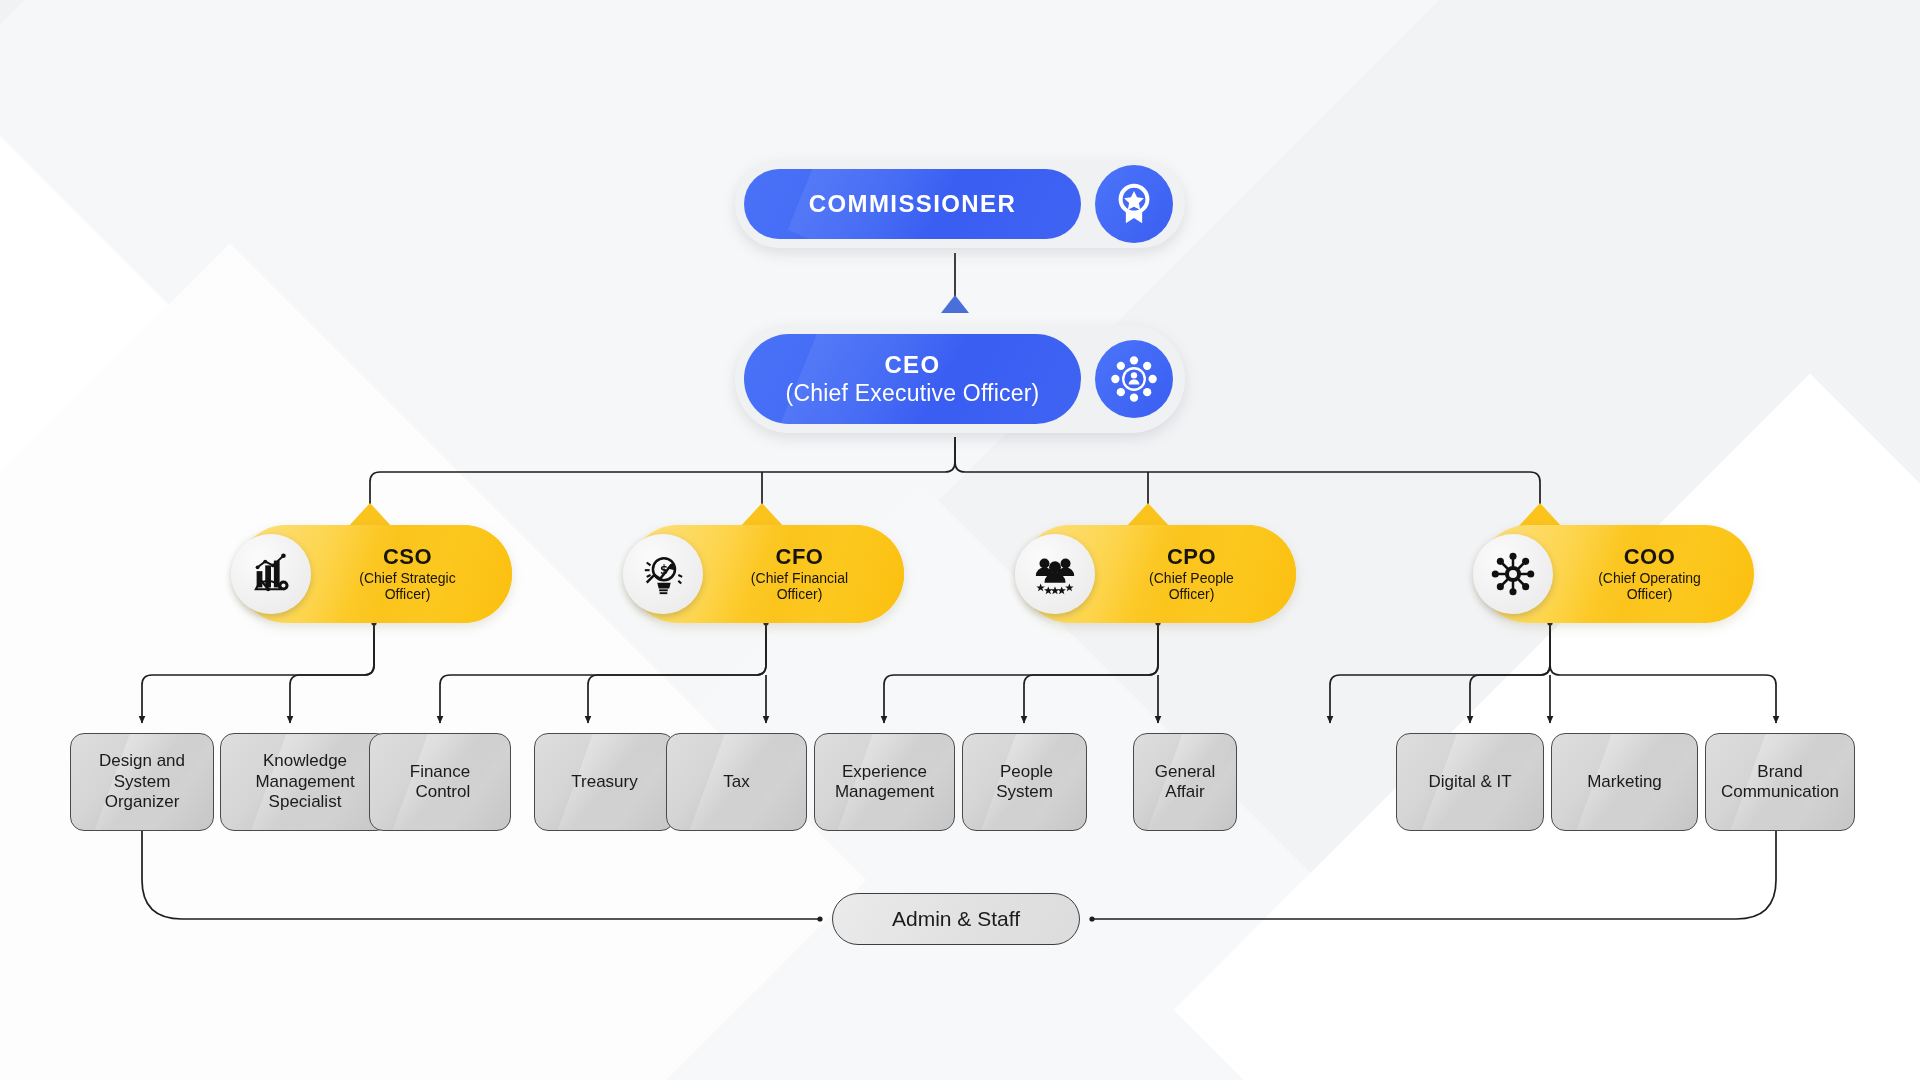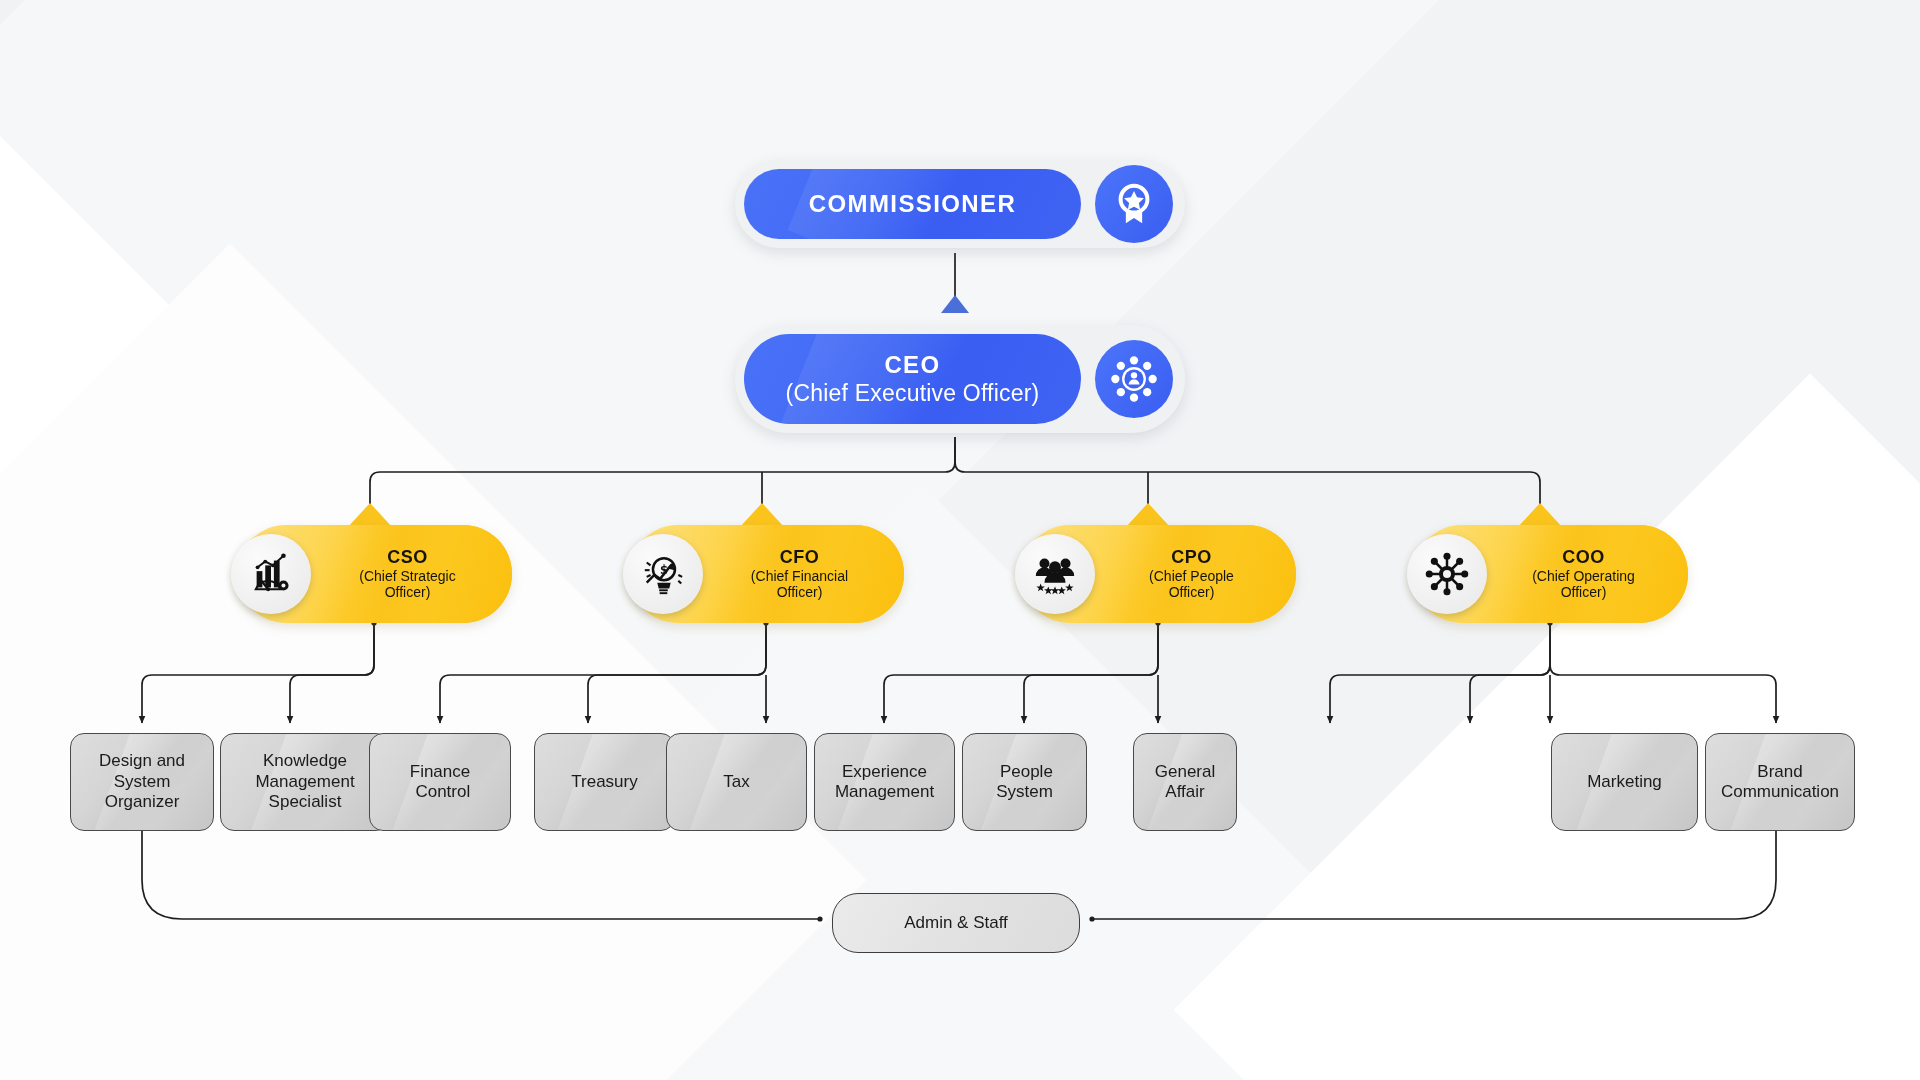--- a/index.html
+++ b/index.html
@@ -92,27 +92,27 @@
     box-shadow:0 3px 7px rgba(110,100,60,.30);
     display:flex; align-items:center; justify-content:center;
     position:relative; z-index:3;
   }
   .clevel .ctext{
     flex:1; display:flex; flex-direction:column;
     align-items:center; justify-content:center;
     color:#17140d; position:relative; z-index:2;
     padding:0 10px 0 2px;
   }
-  .clevel .ct1{ font-size:18px; font-weight:bold; letter-spacing:.5px; line-height:1.06;}
+  .clevel .ct1{ font-size:22px; font-weight:bold; letter-spacing:.5px; line-height:1.06;}
   .clevel .ct2{ font-size:14px; font-weight:400; line-height:1.14; text-align:center; margin-top:2px;}
 
   #cso { left:237px;  top:525px; width:275px; }
   #cfo { left:629px;  top:525px; width:275px; }
   #cpo { left:1021px; top:525px; width:275px; }
-  #coo { left:1413px; top:525px; width:275px; }
+  #coo { left:1479px; top:525px; width:275px; }
   
   .tail{
     position:absolute; top:525px; height:98px;
     border-radius:0 49px 49px 0;
     background:linear-gradient(100deg,#fcc206,#fbc416);
     z-index:0;
   }
   #tail-cso{ left:440px; width:72px;  }
   #tail-cfo{ left:832px; width:72px;  }
   #tail-cpo{ left:1224px; width:72px; }
@@ -133,26 +133,26 @@
   .dept::after{
     content:""; position:absolute; top:-30%; left:28%;
     width:48%; height:180%;
     background:linear-gradient(105deg,rgba(255,255,255,.32),rgba(255,255,255,0) 70%);
     transform:rotate(20deg); pointer-events:none;
   }
   .dept span{ position:relative; z-index:2; }
 
   
   #adminstaff{
-    position:absolute; left:832px; top:893px; width:248px; height:60px;
+    position:absolute; left:832px; top:893px; width:248px; height:52px;
     border-radius:26px;
     border:1.4px solid #3e3e3e;
     background:linear-gradient(120deg,#ebebeb,#e2e2e2 50%,#dcdcdc);
     display:flex; align-items:center; justify-content:center;
-    font-size:17px; color:#1b1b1b;
+    font-size:21px; color:#1b1b1b;
   }
 </style>
 </head>
 <body>
 
 <div id="stage">
 
   <div class="bgshape bg1"></div>
   <div class="bgshape bg2"></div>
   <div class="bgshape bg4"></div>
@@ -382,20 +382,23 @@
     </div>
   <div class="dept" style="left:814px; width:141px;">
       <span>Experience<br>Management</span>
     </div>
   <div class="dept" style="left:962px; width:125px;text-align:right;">
       <span>People<br>System</span>
     </div>
   <div class="dept" style="left:1133px;width:104px;">
       <span>General<br>Affair</span>
     </div>
+  <div class="dept" style="left:1396px;width:148px;">
+      <span>Digital &amp; IT</span>
+    </div>
   <div class="dept" style="left:1551px;width:147px;">
       <span>Marketing</span>
     </div>
   <div class="dept" style="left:1705px;width:150px;">
       <span>Brand<br>Communication</span>
     </div>
 
   <div id="adminstaff">
     <span>Admin &amp; Staff</span>
   </div>

